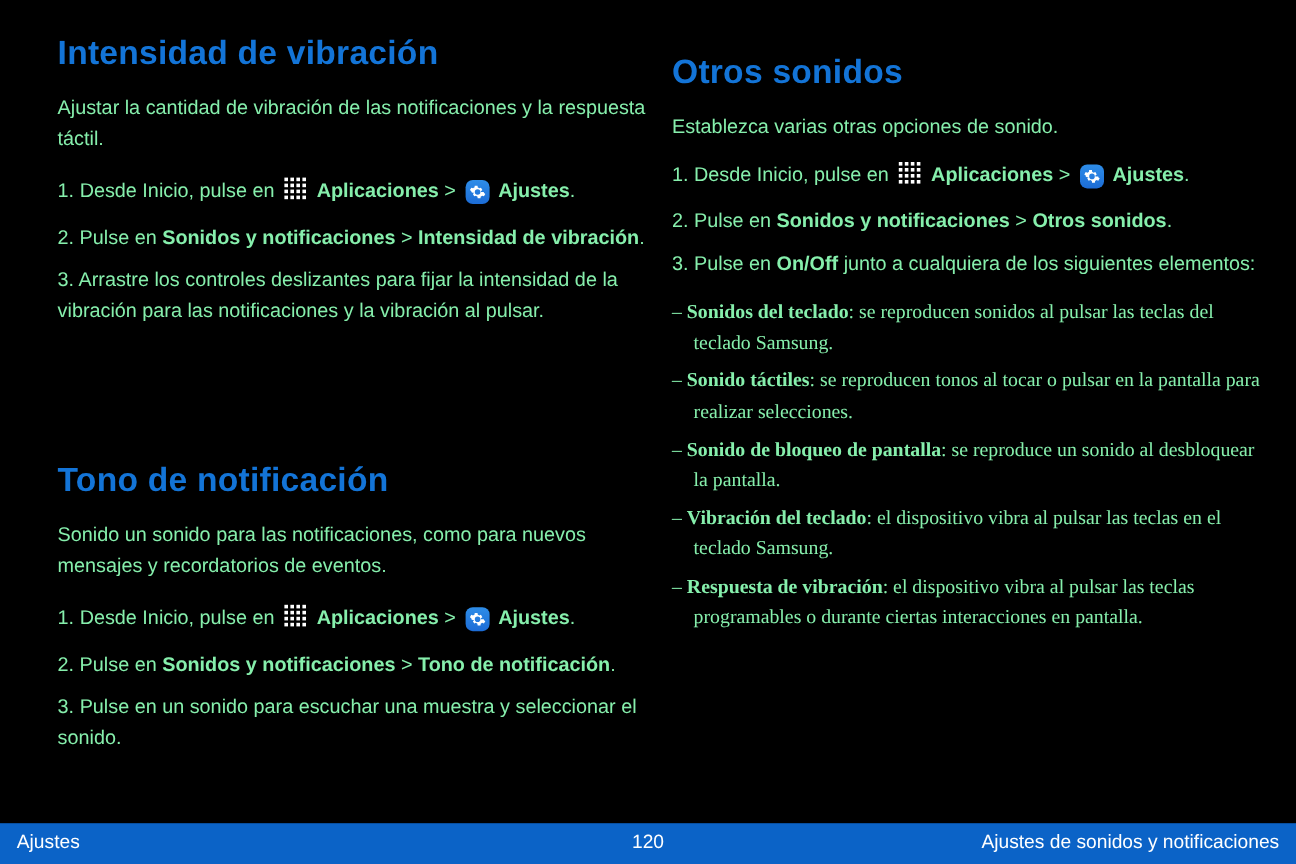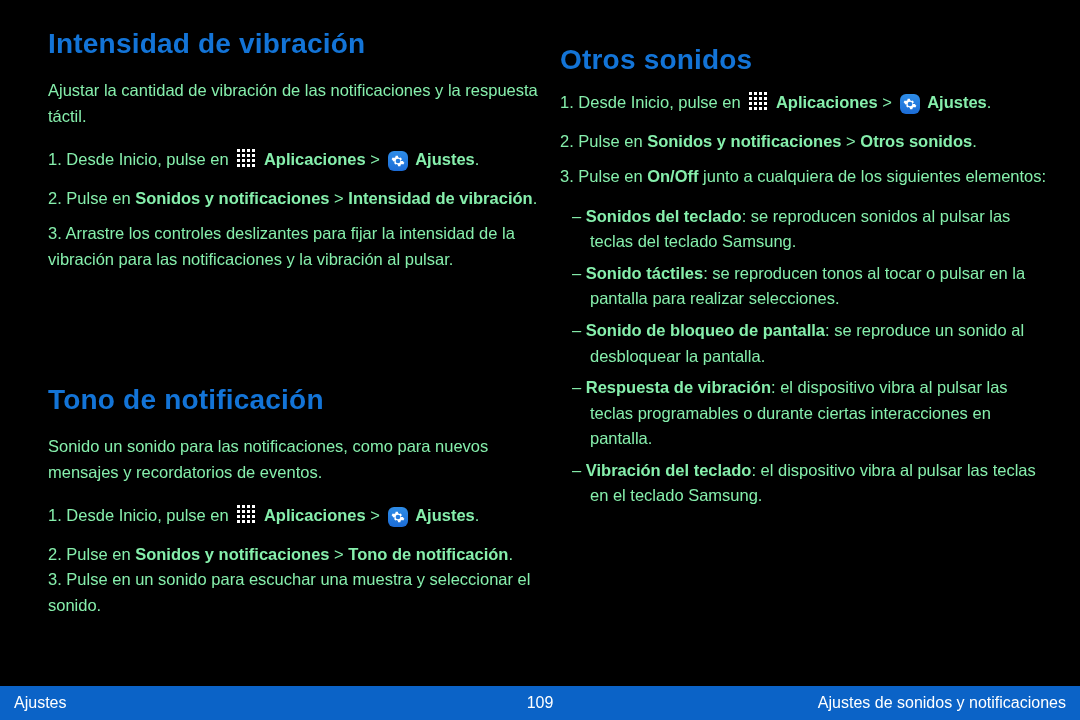--- a/index.html
+++ b/index.html
@@ -61,21 +61,22 @@
   .toggle-label { font-weight: 600; }
 
   ul.dash {
     list-style: none;
     padding-left: 0;
     margin: 14px 0 0 0;
   }
   ul.dash > li {
     padding-left: 18px;
     text-indent: -18px;
-    margin: 6px 12px;
+    margin: 6px 0;
+    font-family: Liberation Serif, serif;
   }
   ul.dash > li::before {
     content: "– ";
   }
 
   
   .footer {
     position: absolute;
     left: 0; bottom: 0;
     width: 1080px;
@@ -192,29 +193,32 @@
             </svg>
         </span>
         <span class="toggle-label">Ajustes</span>.
       </div>
       <div class="section-body" style="margin-top:10px;">
         2. Pulse en
         <span class="toggle-label nowrap">Sonidos y notificaciones</span>
         <span> &gt; </span>
         <span class="toggle-label nowrap">Tono de notificación</span>.
       </div>
-      <div class="section-body" style="">
+      <div class="section-body" style="margin-top:10px;">
         3. <span>Pulse en un sonido para escuchar una muestra y seleccionar el sonido.</span>
       </div>
     </div>
   </div>
 
   <div class="col col-right">
     <div style="position:absolute; top:44px; width:100%;">
       <div class="section-heading">Otros sonidos</div>
+      <div class="section-body" style="margin-top:18px;">
+        <span>Establezca varias otras opciones de sonido.</span>
+      </div>
       <div class="section-body" style="margin-top:14px;">
         1. <span>Desde Inicio, pulse en</span>
         <span class="inline-icon apps-icon">
           <svg viewBox="0 0 20 20">
               <g fill="#fff">
             <rect x="1" y="1" width="3" height="3"></rect>
                 <rect x="6" y="1" width="3" height="3"></rect>
                 <rect x="11" y="1" width="3" height="3"></rect>
                 <rect x="16" y="1" width="3" height="3"></rect>
             <rect x="1" y="6" width="3" height="3"></rect>
@@ -247,25 +251,25 @@
         <span> &gt; </span>
         <span class="toggle-label nowrap">Otros sonidos</span>.
       </div>
       <div class="section-body" style="margin-top:10px;">
         3. Pulse en <span class="toggle-label">On/Off</span> junto a cualquiera de los siguientes elementos:
       </div>
       <ul class="dash section-body" id="bullets">
           <li><span class="toggle-label">Sonidos del teclado</span>: se reproducen sonidos al pulsar las teclas del teclado Samsung.</li>
           <li><span class="toggle-label">Sonido táctiles</span>: se reproducen tonos al tocar o pulsar en la pantalla para realizar selecciones.</li>
           <li><span class="toggle-label">Sonido de bloqueo de pantalla</span>: se reproduce un sonido al desbloquear la pantalla.</li>
+          <li><span class="toggle-label">Vibración del teclado</span>: el dispositivo vibra al pulsar las teclas en el teclado Samsung.</li>
           <li><span class="toggle-label">Respuesta de vibración</span>: el dispositivo vibra al pulsar las teclas programables o durante ciertas interacciones en pantalla.</li>
-          <li><span class="toggle-label">Vibración del teclado</span>: el dispositivo vibra al pulsar las teclas en el teclado Samsung.</li>
         </ul>
     </div>
   </div>
 
   <div class="footer">
     <span>Ajustes</span>
-    <span class="center">109</span>
+    <span class="center">120</span>
     <span>Ajustes de sonidos y notificaciones</span>
   </div>
 
 </div>
 
 </body></html>

